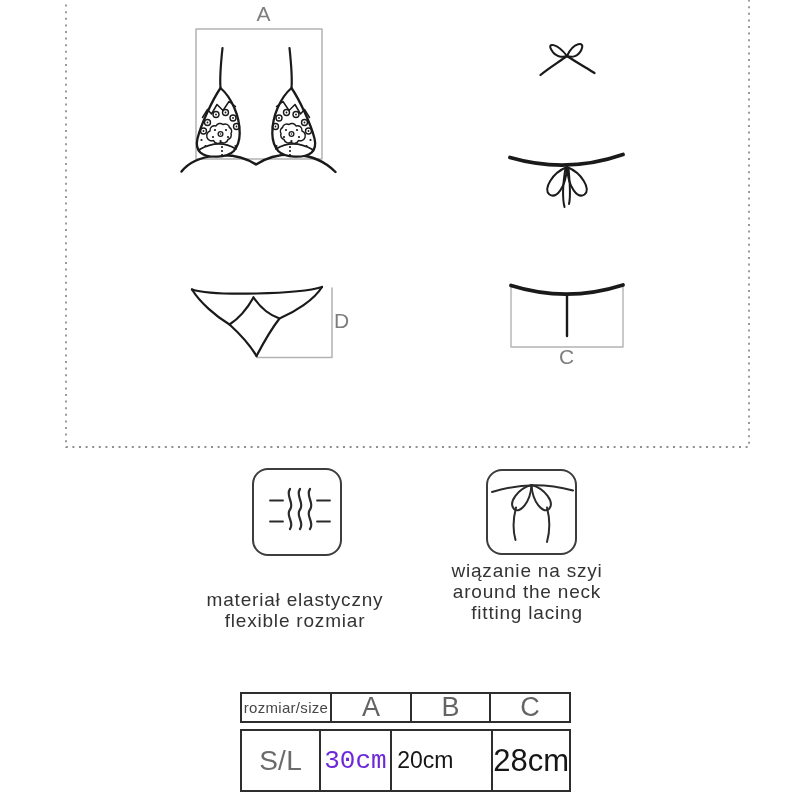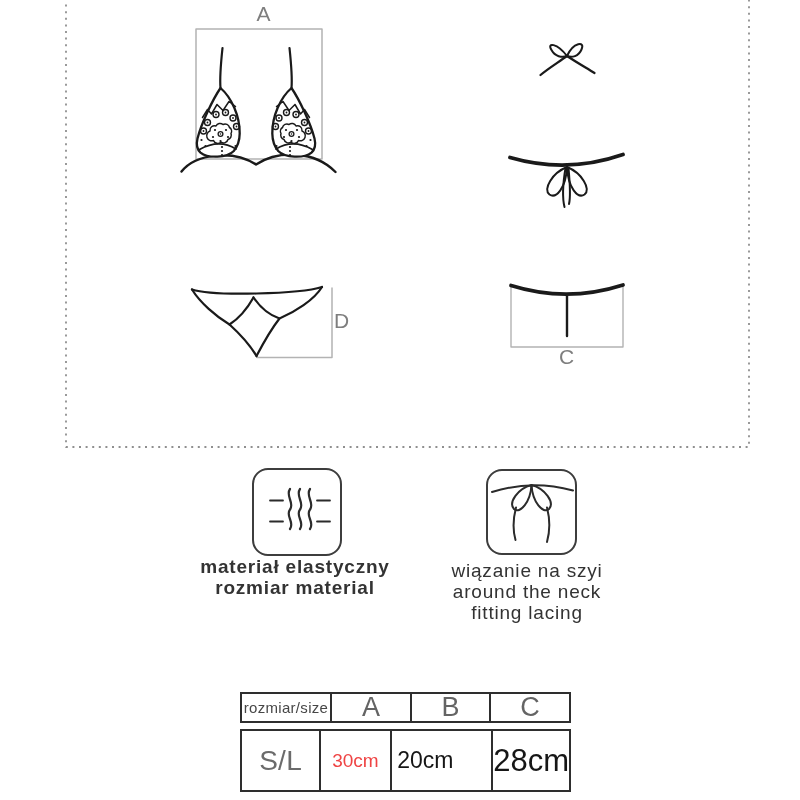--- a/index.html
+++ b/index.html
@@ -31,21 +31,21 @@
     display:flex;align-items:center;justify-content:center;
     border-left:2px solid #2e2e2e;box-sizing:border-box;height:100%;
   }
   .tbl-cell:first-child{border-left:none;}
   .c-size-hdr{width:88px;font-size:15px;color:#474747;letter-spacing:0.3px;}
   .c-a{width:80px;}
   .c-b{width:79px;}
   .c-c{width:80px;}
   .hdr-letter{font-size:27px;color:#646464;font-weight:400;}
   .cell-sl{font-size:28px;color:#6b6b6b;}
-  .cell-v0{font-size:19px;color:#ef4444;}
+  .cell-v0{font-size:26px;color:#6d28d9;font-family:Liberation Mono, monospace;}
   .cell-v1{font-size:23px;color:#161616;font-weight:500;}
   .cell-v2{font-size:31px;color:#161616;font-weight:500;margin-left:32px;}
   svg{display:block;}
 </style>
 </head>
 <body>
 
 <svg class="abs" style="left:0;top:0" width="800" height="800" viewBox="0 0 800 800" fill="none" stroke-linecap="round" stroke-linejoin="round">
 
   <path d="M66,-2 L66,447 L749,447 L749,-2" stroke="#8f8f8f" stroke-width="1.8" stroke-dasharray="2 4.6" stroke-linecap="butt"></path>
@@ -164,23 +164,23 @@
     <g>
       <path d="M4,21 Q43.5,8.5 85,19.5" stroke-width="2"></path>
       <path d="M43.5,14 C30,17.5 20,31.5 26,38 C32,43.5 42.5,31 43.5,14 Z" stroke-width="2"></path>
       <path d="M43.5,14 C57,17.5 67,31.5 61,38 C55,43.5 44.5,31 43.5,14 Z" stroke-width="2"></path>
       <path d="M28,36.5 C25,48 25,60 27.5,69" stroke-width="2"></path>
       <path d="M59,36.5 C62.5,50 61.5,62 59,71" stroke-width="2"></path>
     </g>
   </svg>
 </div>
 
-<div class="feature-text" style="left:175px;top:556px;width:240px;font-weight:bold;">
+<div class="feature-text" style="left:175px;top:589px;width:240px;">
   <div>materiał elastyczny</div>
-  <div>rozmiar material</div>
+  <div>flexible rozmiar</div>
 </div>
 <div class="feature-text" style="left:407px;top:560px;width:240px;">
   <div>wiązanie na szyi</div>
   <div>around the neck</div>
   <div>fitting lacing</div>
 </div>
 
 <div class="tbl-row" style="left:240px;top:692px;width:331px;height:31px;">
   <div class="tbl-cell c-size-hdr">rozmiar/size</div>
   <div class="tbl-cell c-a hdr-letter">A</div>

